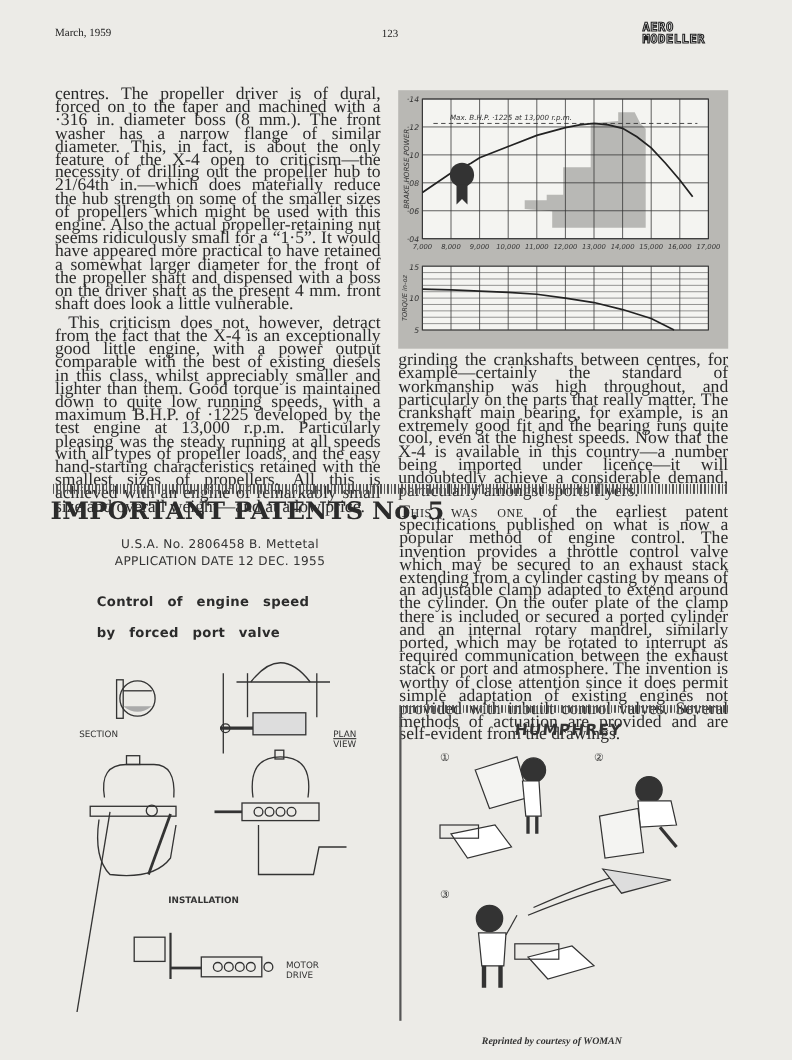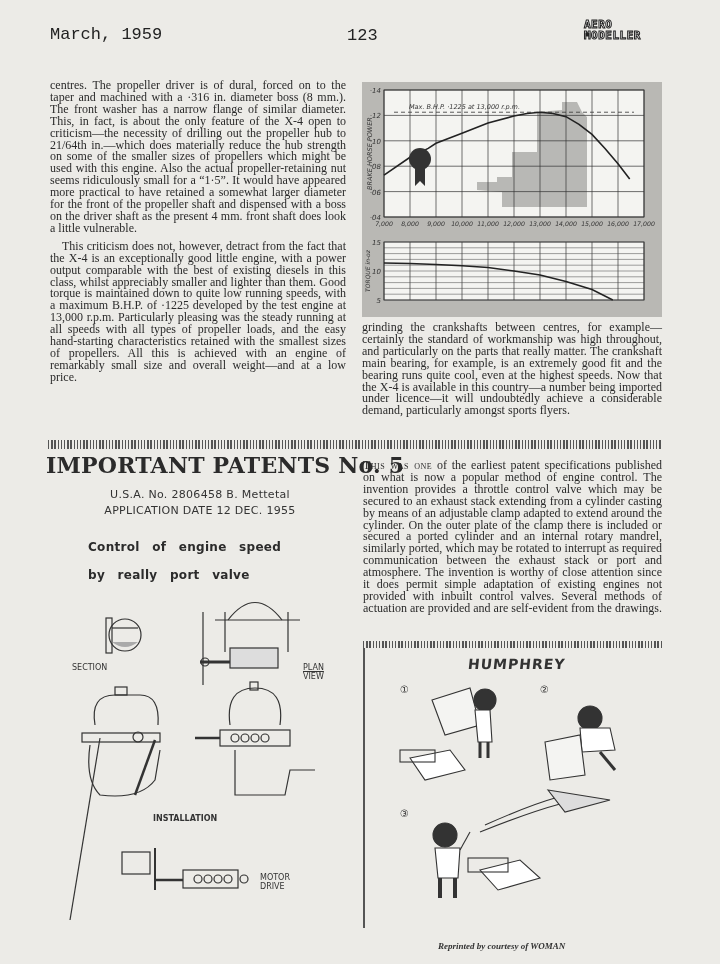--- a/index.html
+++ b/index.html
@@ -1,22 +1,22 @@
 <!DOCTYPE html>
 <html><head>
 <meta charset="utf-8">
 <style>
   html, body { margin:0; padding:0; }
   body { width:720px; height:964px; background:#ecebe7; position:relative; overflow:hidden;
          font-family:"Liberation Serif","DejaVu Serif",serif; color:#2a2a2a; }
   .abs { position:absolute; }
-  .hdr { font-family:Liberation Mono, monospace; font-size:17px; color:#222; }
+  .hdr { font-family:Liberation Serif, serif; font-size:10px; color:#222; }
   .logo { font-family:"DejaVu Sans Mono","Liberation Mono",monospace; font-weight:bold; font-size:11px; line-height:11px;
           color:#fff; -webkit-text-stroke:1px #222; letter-spacing:0.5px; }
-  .col { font-size:12px; line-height:11.9px; text-align:justify; }
+  .col { font-size:16px; line-height:11.9px; text-align:justify; }
   .col p { margin:0 0 6px 0; text-indent:12px; }
   .col p.first { text-indent:0; }
   .rule { height:9px; background:repeating-linear-gradient(90deg,#555 0 1.4px,transparent 1.4px 3.2px); }
   .patent-title { font-family:"DejaVu Serif","Liberation Serif",serif; font-weight:bold; font-size:22px; letter-spacing:0.2px; color:#2b2b2b; }
   .sub { font-family:"DejaVu Sans","Liberation Sans",sans-serif; font-size:11px; text-align:center; letter-spacing:0.3px; color:#333; }
   .ctl { font-family:"DejaVu Sans","Liberation Sans",sans-serif; font-weight:bold; font-size:12px; word-spacing:8px; letter-spacing:0.3px; color:#2b2b2b; }
   .small-caps { font-variant:small-caps; letter-spacing:0.5px; }
   .cap { font-family:"DejaVu Sans","Liberation Sans",sans-serif; font-size:8px; color:#333; }
   .humphrey { font-family:"DejaVu Sans","Liberation Sans",sans-serif; font-weight:bold; font-size:14px; letter-spacing:1px; color:#333; transform:skewX(-6deg); }
   .credit { font-style:italic; font-weight:bold; font-size:9px; color:#333;margin-top:26px; }
@@ -115,21 +115,21 @@
 <div class="abs col" style="left:362px;top:322px;width:300px;">
   <p class="first">grinding the crankshafts between centres, for example—certainly the standard of workmanship was high throughout, and particularly on the parts that really matter. The crankshaft main bearing, for example, is an extremely good fit and the bearing runs quite cool, even at the highest speeds. Now that the X-4 is available in this country—a number being imported under licence—it will undoubtedly achieve a considerable demand, particularly amongst sports flyers.</p>
 </div>
 
 <div class="abs rule" style="left:48px;top:440px;width:614px;"></div>
 
 <div class="abs patent-title" style="left:46px;top:452px;">IMPORTANT PATENTS No. 5</div>
 <div class="abs sub" style="left:50px;top:488px;width:300px;">U.S.A. No. 2806458  B. Mettetal</div>
 <div class="abs sub" style="left:50px;top:504px;width:300px;">APPLICATION DATE 12 DEC. 1955</div>
 <div class="abs ctl" style="left:88px;top:540px;">Control of engine speed</div>
-<div class="abs ctl" style="left:88px;top:568px;">by really port valve</div>
+<div class="abs ctl" style="left:88px;top:568px;">by forced port valve</div>
 
 <div class="abs col" style="left:363px;top:460px;width:299px;">
   <p class="first"><span class="small-caps">This was one</span><span> of the earliest patent specifications published on what is now a popular method of engine control. The invention provides a throttle control valve which may be secured to an exhaust stack extending from a cylinder casting by means of an adjustable clamp adapted to extend around the cylinder. On the outer plate of the clamp there is included or secured a ported cylinder and an internal rotary mandrel, similarly ported, which may be rotated to interrupt as required communication between the exhaust stack or port and atmosphere. The invention is worthy of close attention since it does permit simple adaptation of existing engines not provided with inbuilt control valves. Several methods of actuation are provided and are self-evident from the drawings.</span></p>
 </div>
 
 <div class="abs rule" style="left:363px;top:641px;width:300px;height:7px;"></div>
 
 <div class="abs" style="left:60px;top:590px;width:290px;height:330px;">
   <svg width="290" height="330" stroke="#333" fill="none" stroke-width="1.2">
 

